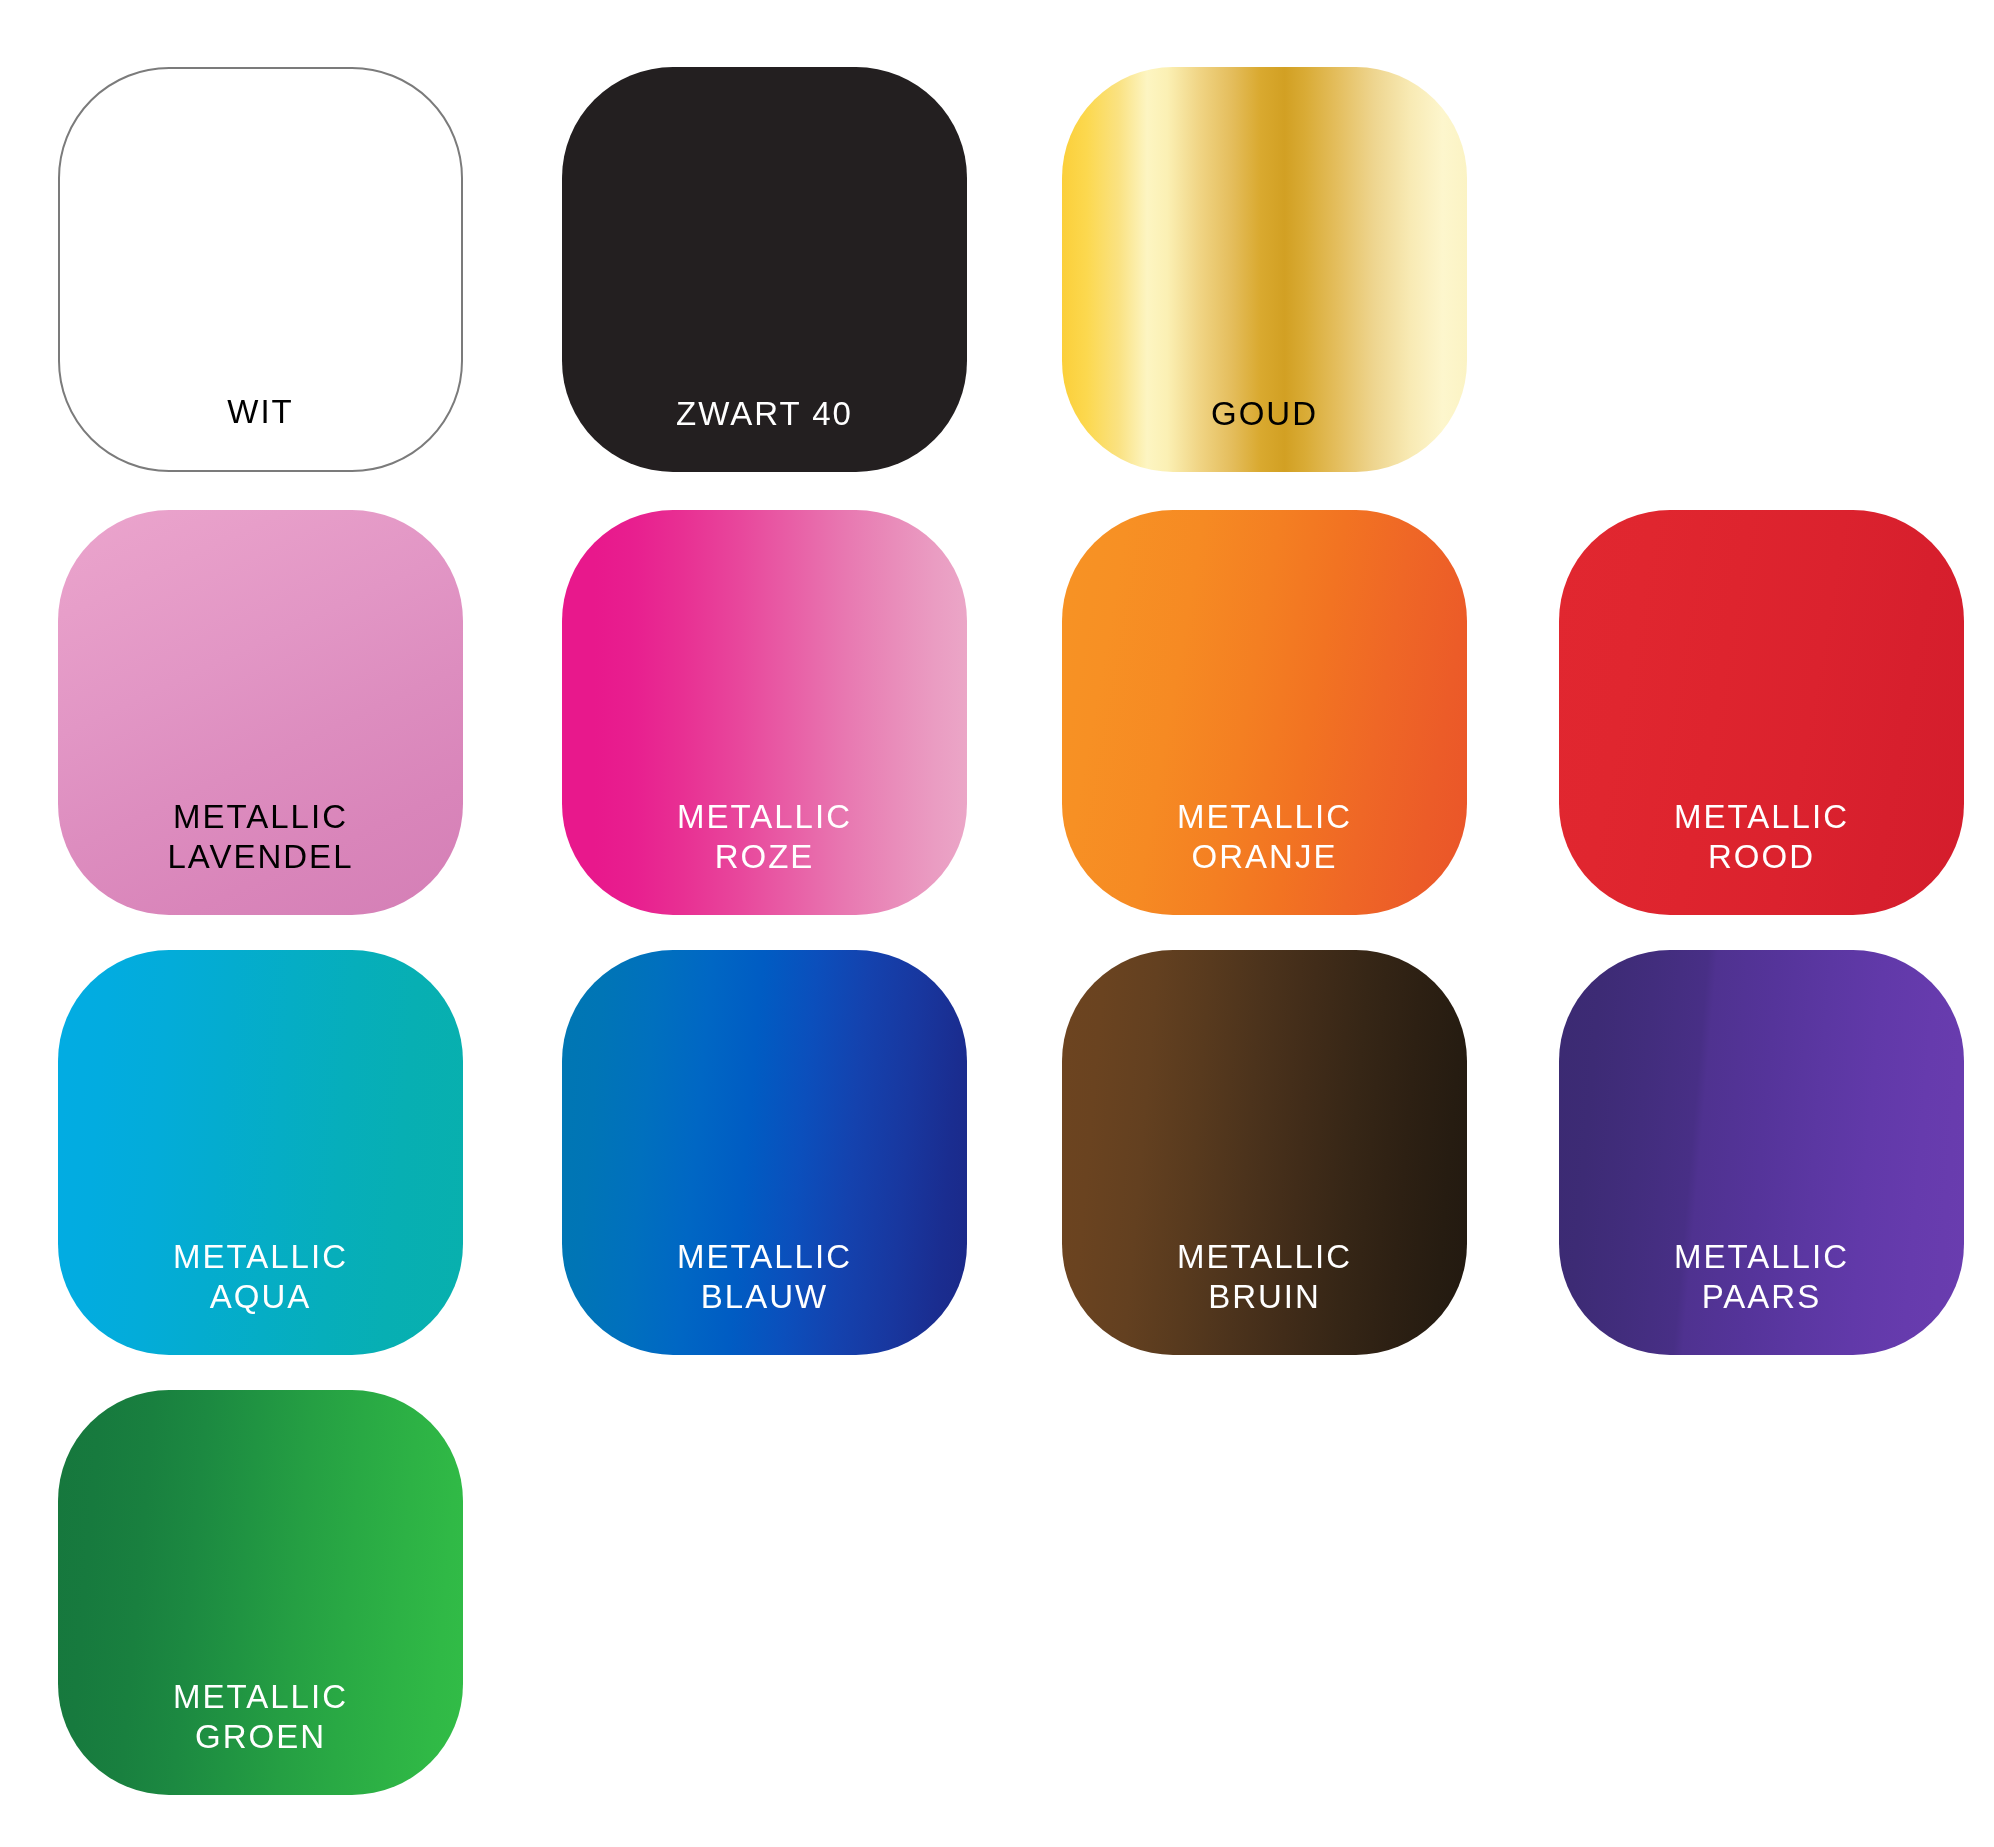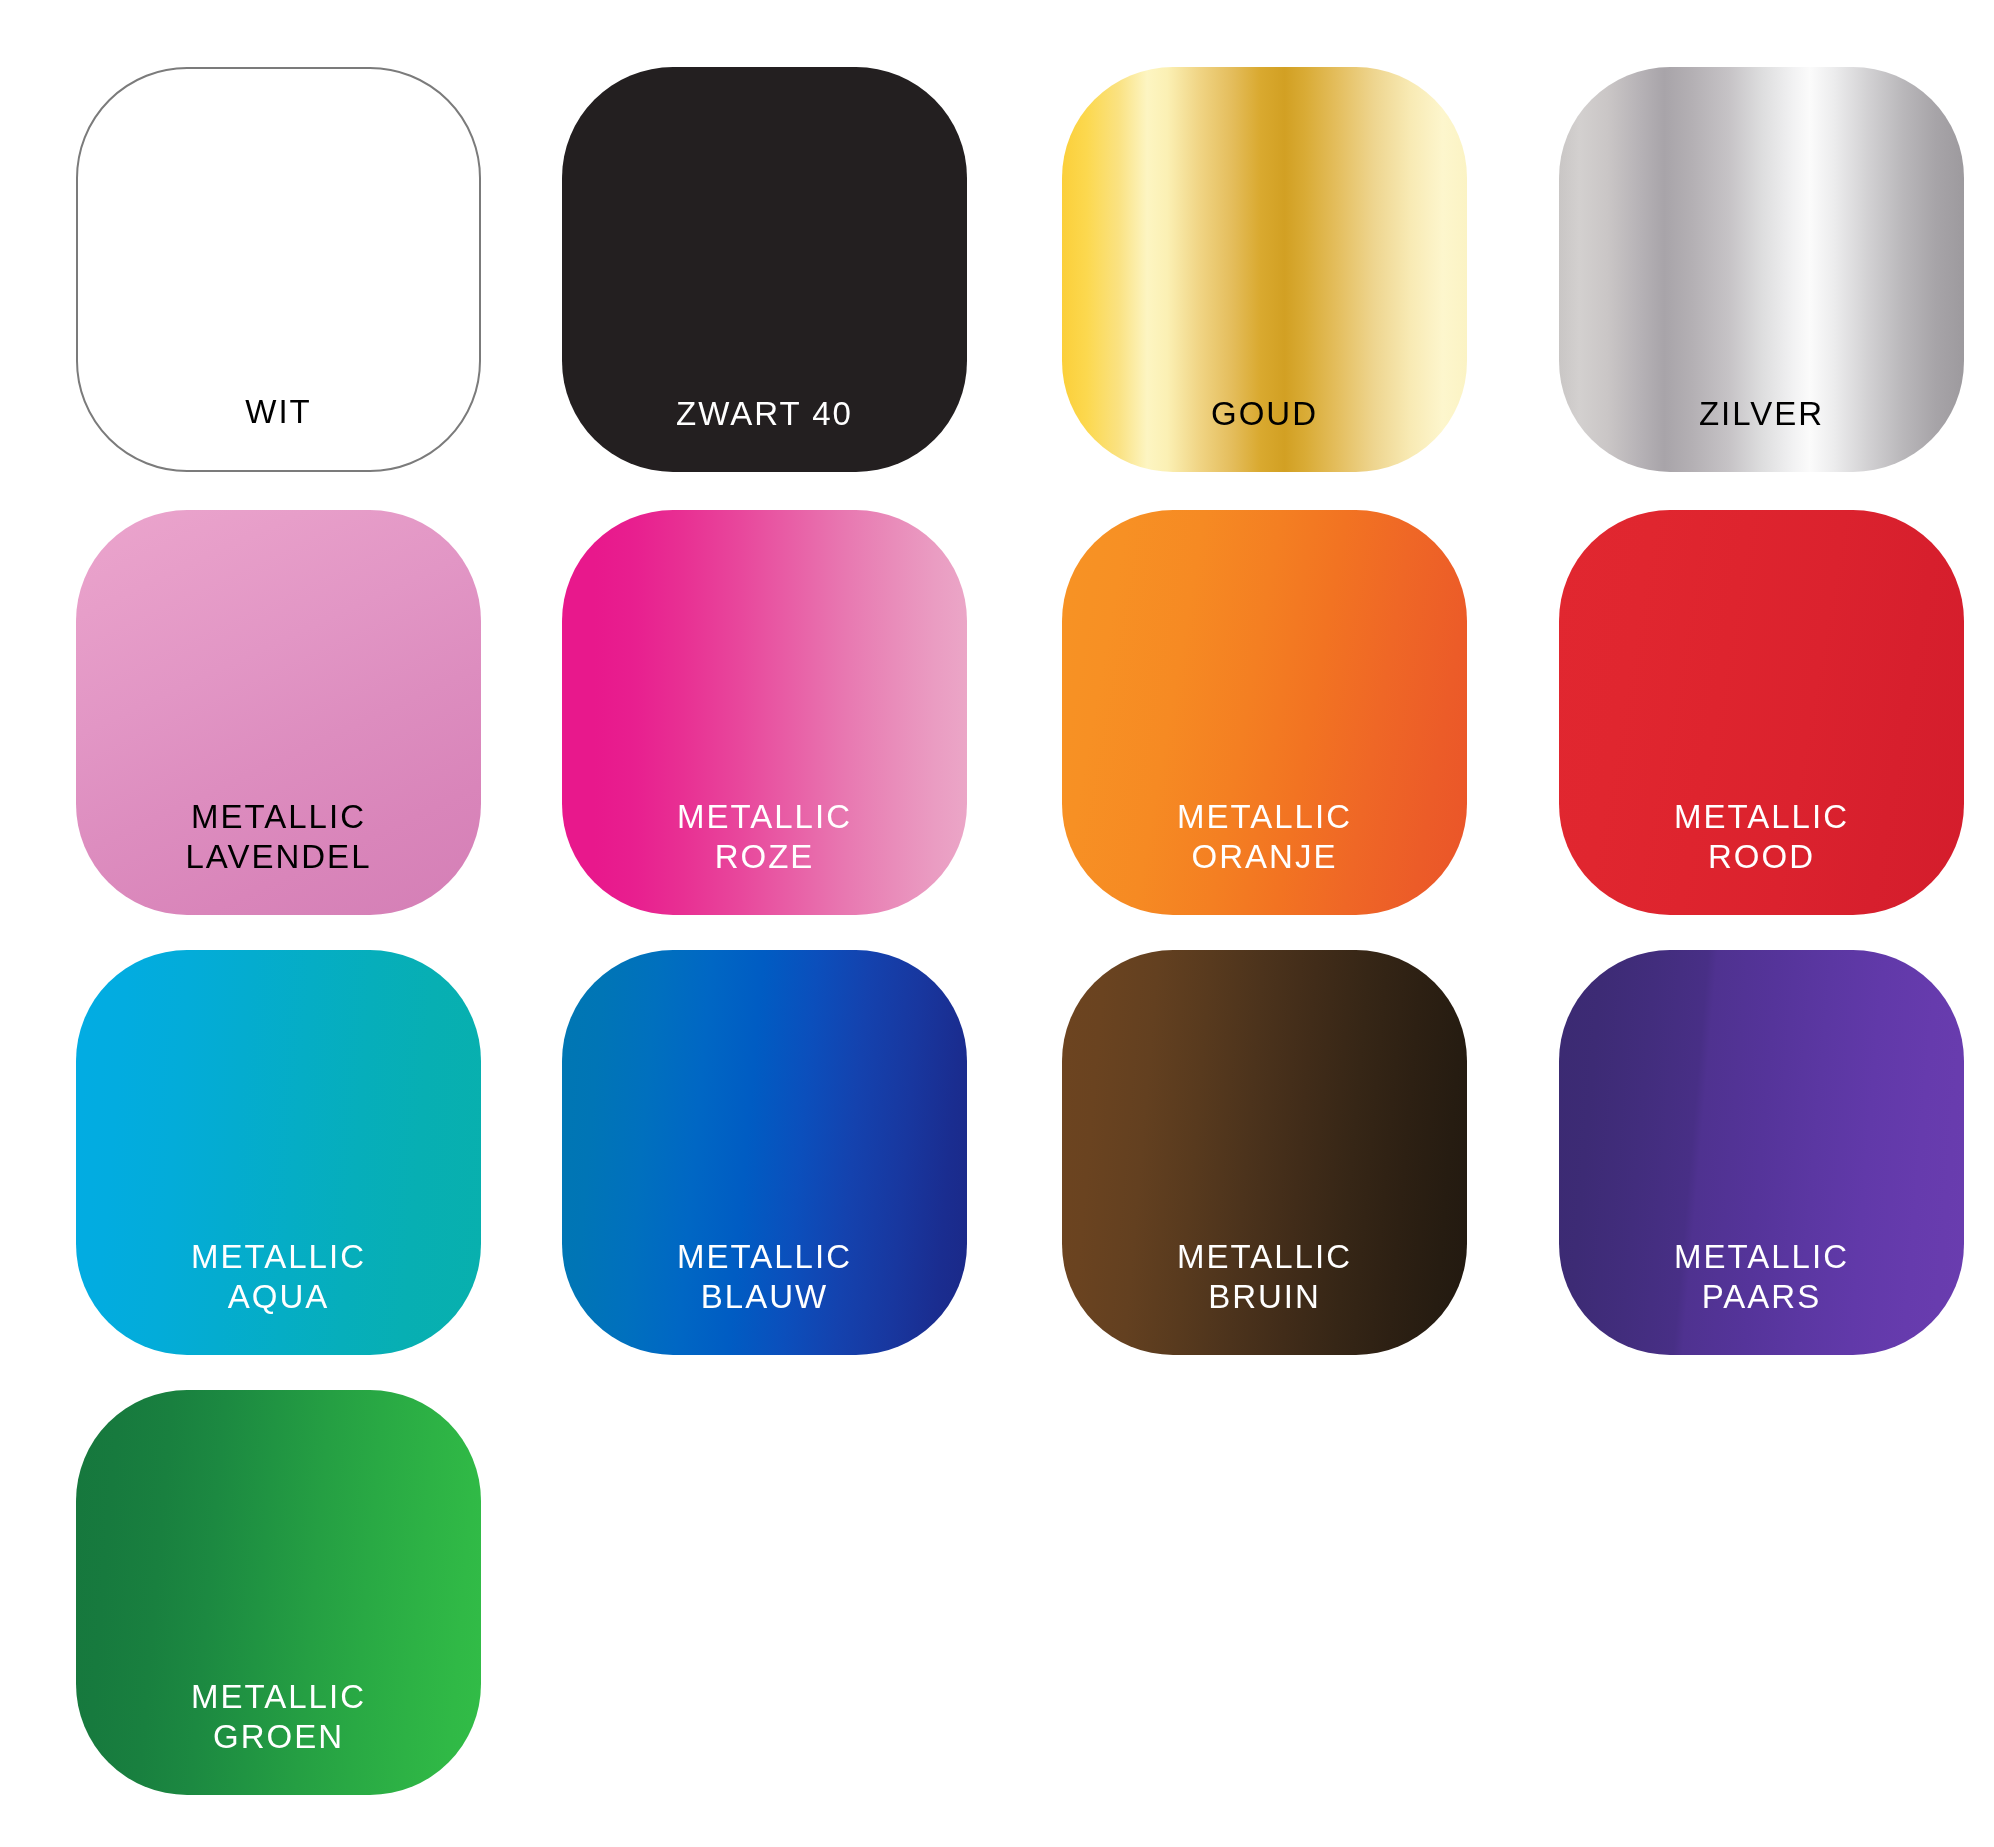--- a/index.html
+++ b/index.html
@@ -40,21 +40,21 @@
     font-family: "Liberation Sans", sans-serif;
     font-weight: 300;
     font-size: 33px;
     line-height: 1.22;
     letter-spacing: 2px;
     white-space: pre-line;
     padding-bottom: 38px;
   }
 
   
-  .col-0 { left: 76px; }
+  .col-0 { left: 58px; }
   .col-1 { left: 562px; }
   .col-2 { left: 1062px; }
   .col-3 { left: 1559px; }
 
   .row-0 { top: 67px; }
   .row-1 { top: 510px; }
   .row-2 { top: 950px; }
   .row-3 { top: 1390px; }
 
   
@@ -228,23 +228,20 @@
 <div id="palette-board">
     <div class="swatch fill-wit row-0 col-0">
       <span class="swatch-label label-dark">WIT</span>
     </div>
     <div class="swatch fill-zwart row-0 col-1">
       <span class="swatch-label label-light">ZWART 40</span>
     </div>
     <div class="swatch fill-goud row-0 col-2">
       <span class="swatch-label label-dark">GOUD</span>
     </div>
-    <div class="swatch fill-zilver row-0 col-3">
-      <span class="swatch-label label-dark">ZILVER</span>
-    </div>
     <div class="swatch fill-lavendel row-1 col-0">
       <span class="swatch-label label-dark">METALLIC
 LAVENDEL</span>
     </div>
     <div class="swatch fill-roze row-1 col-1">
       <span class="swatch-label label-light">METALLIC
 ROZE</span>
     </div>
     <div class="swatch fill-oranje row-1 col-2">
       <span class="swatch-label label-light">METALLIC

